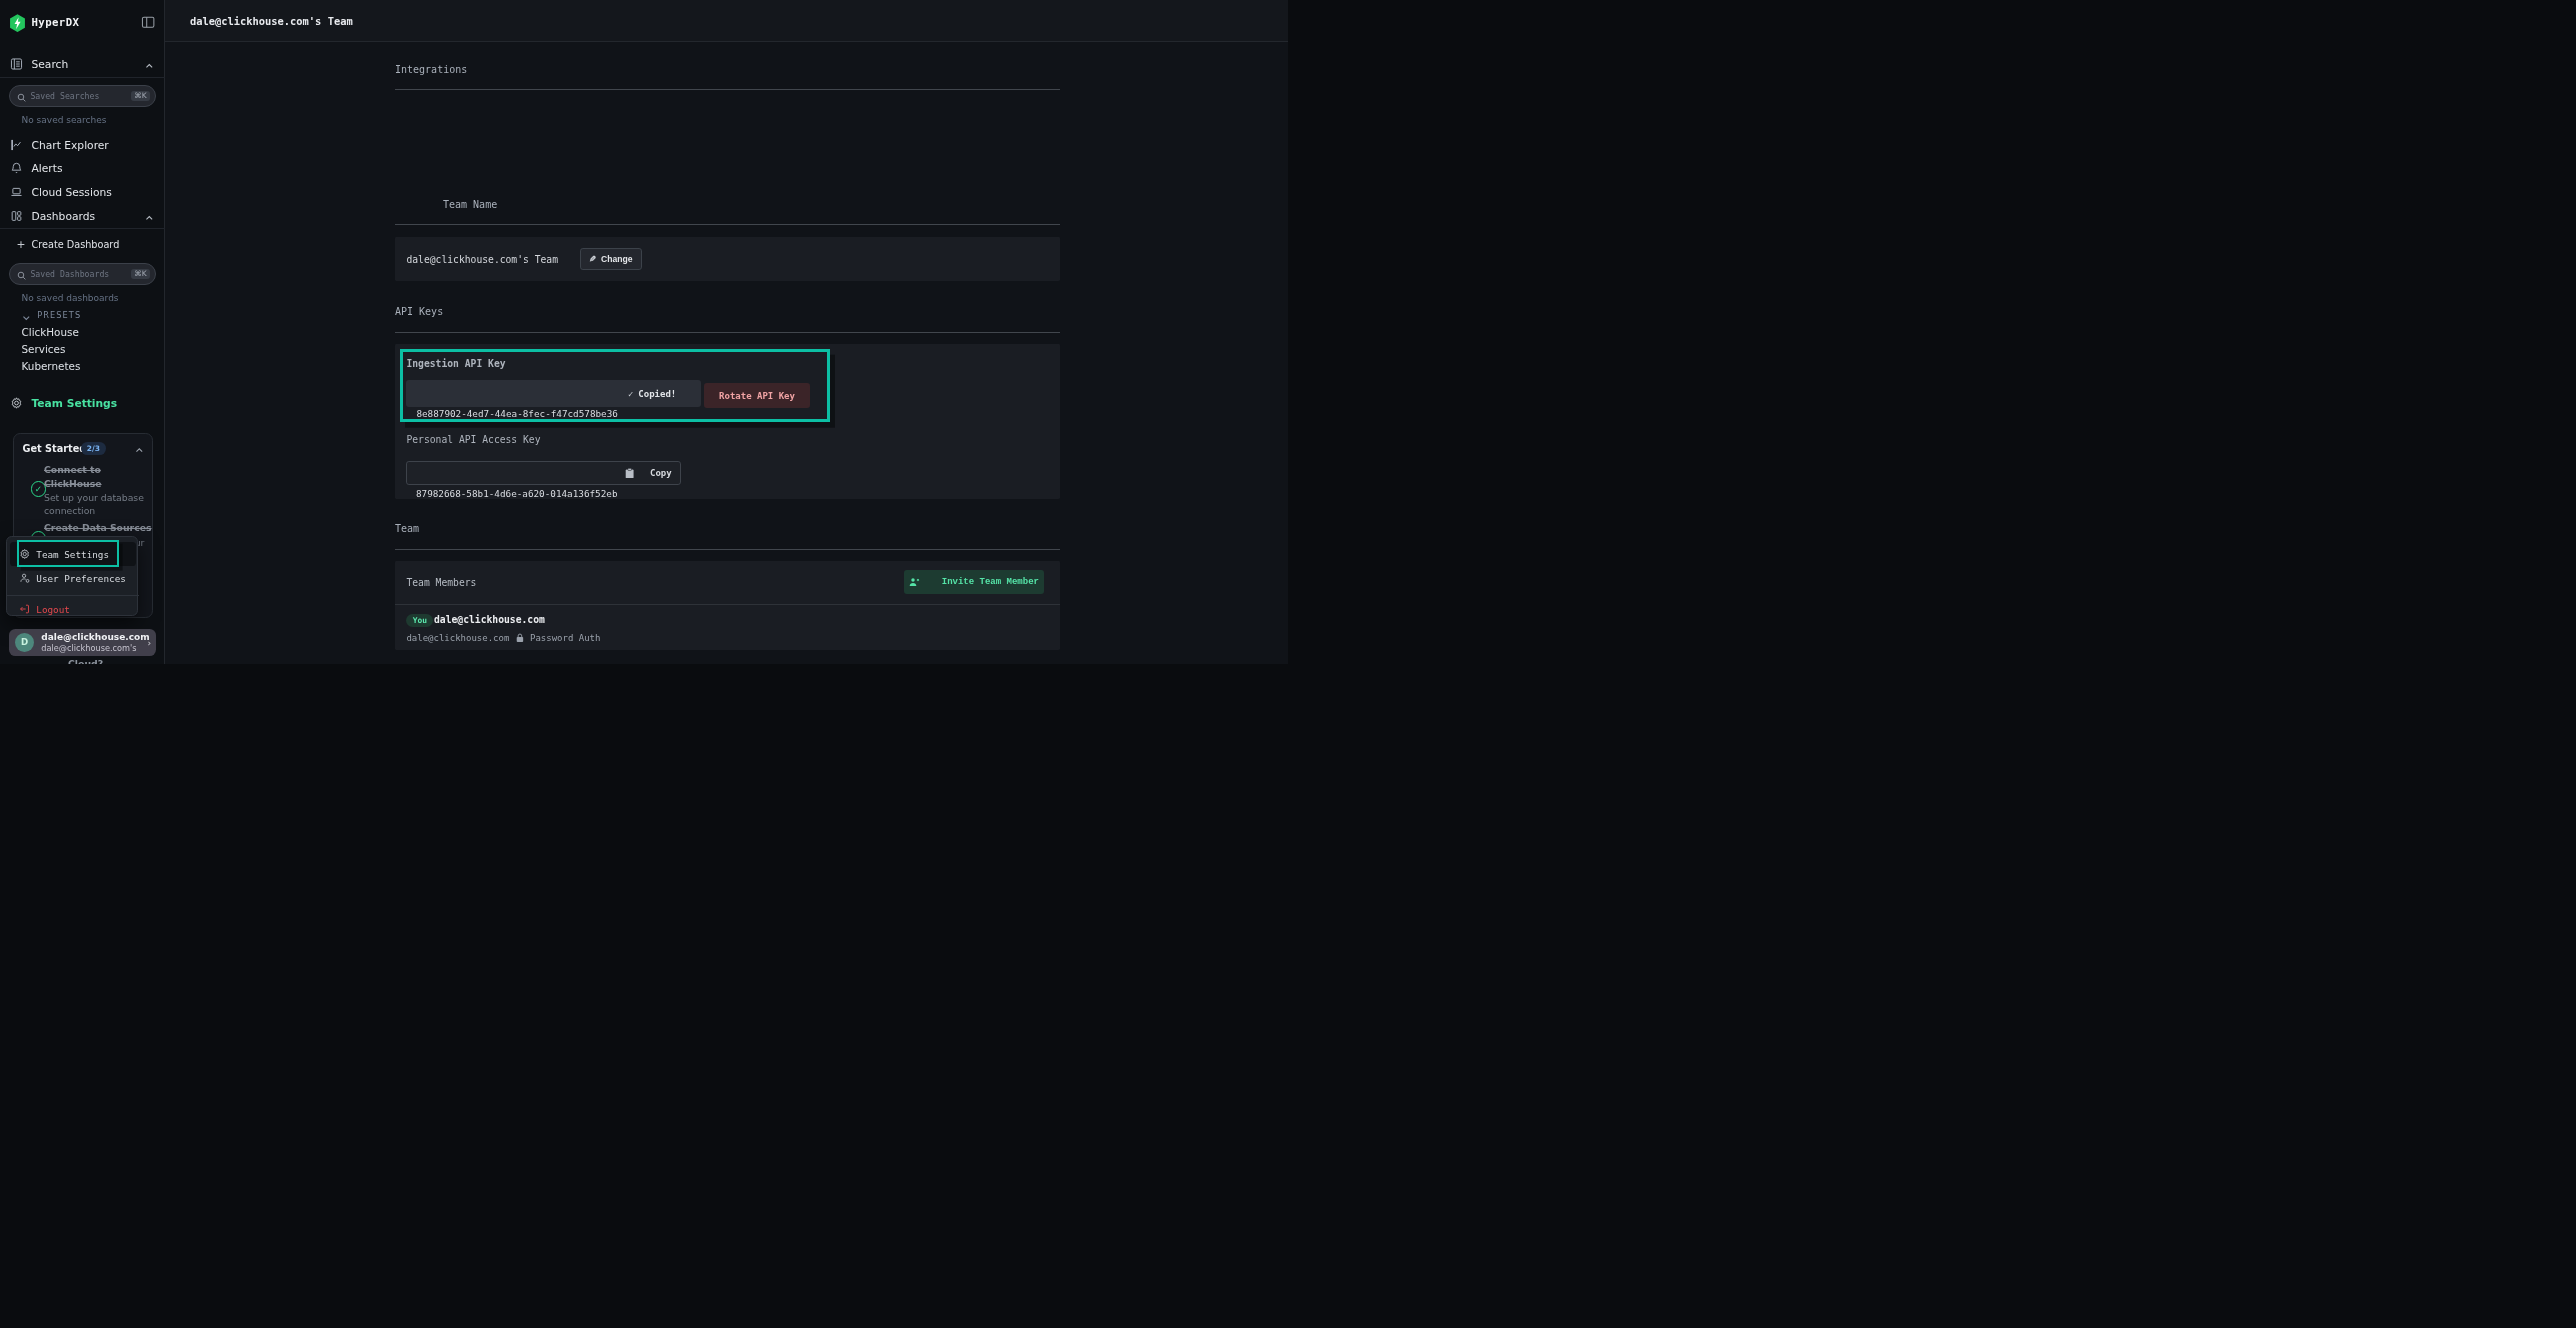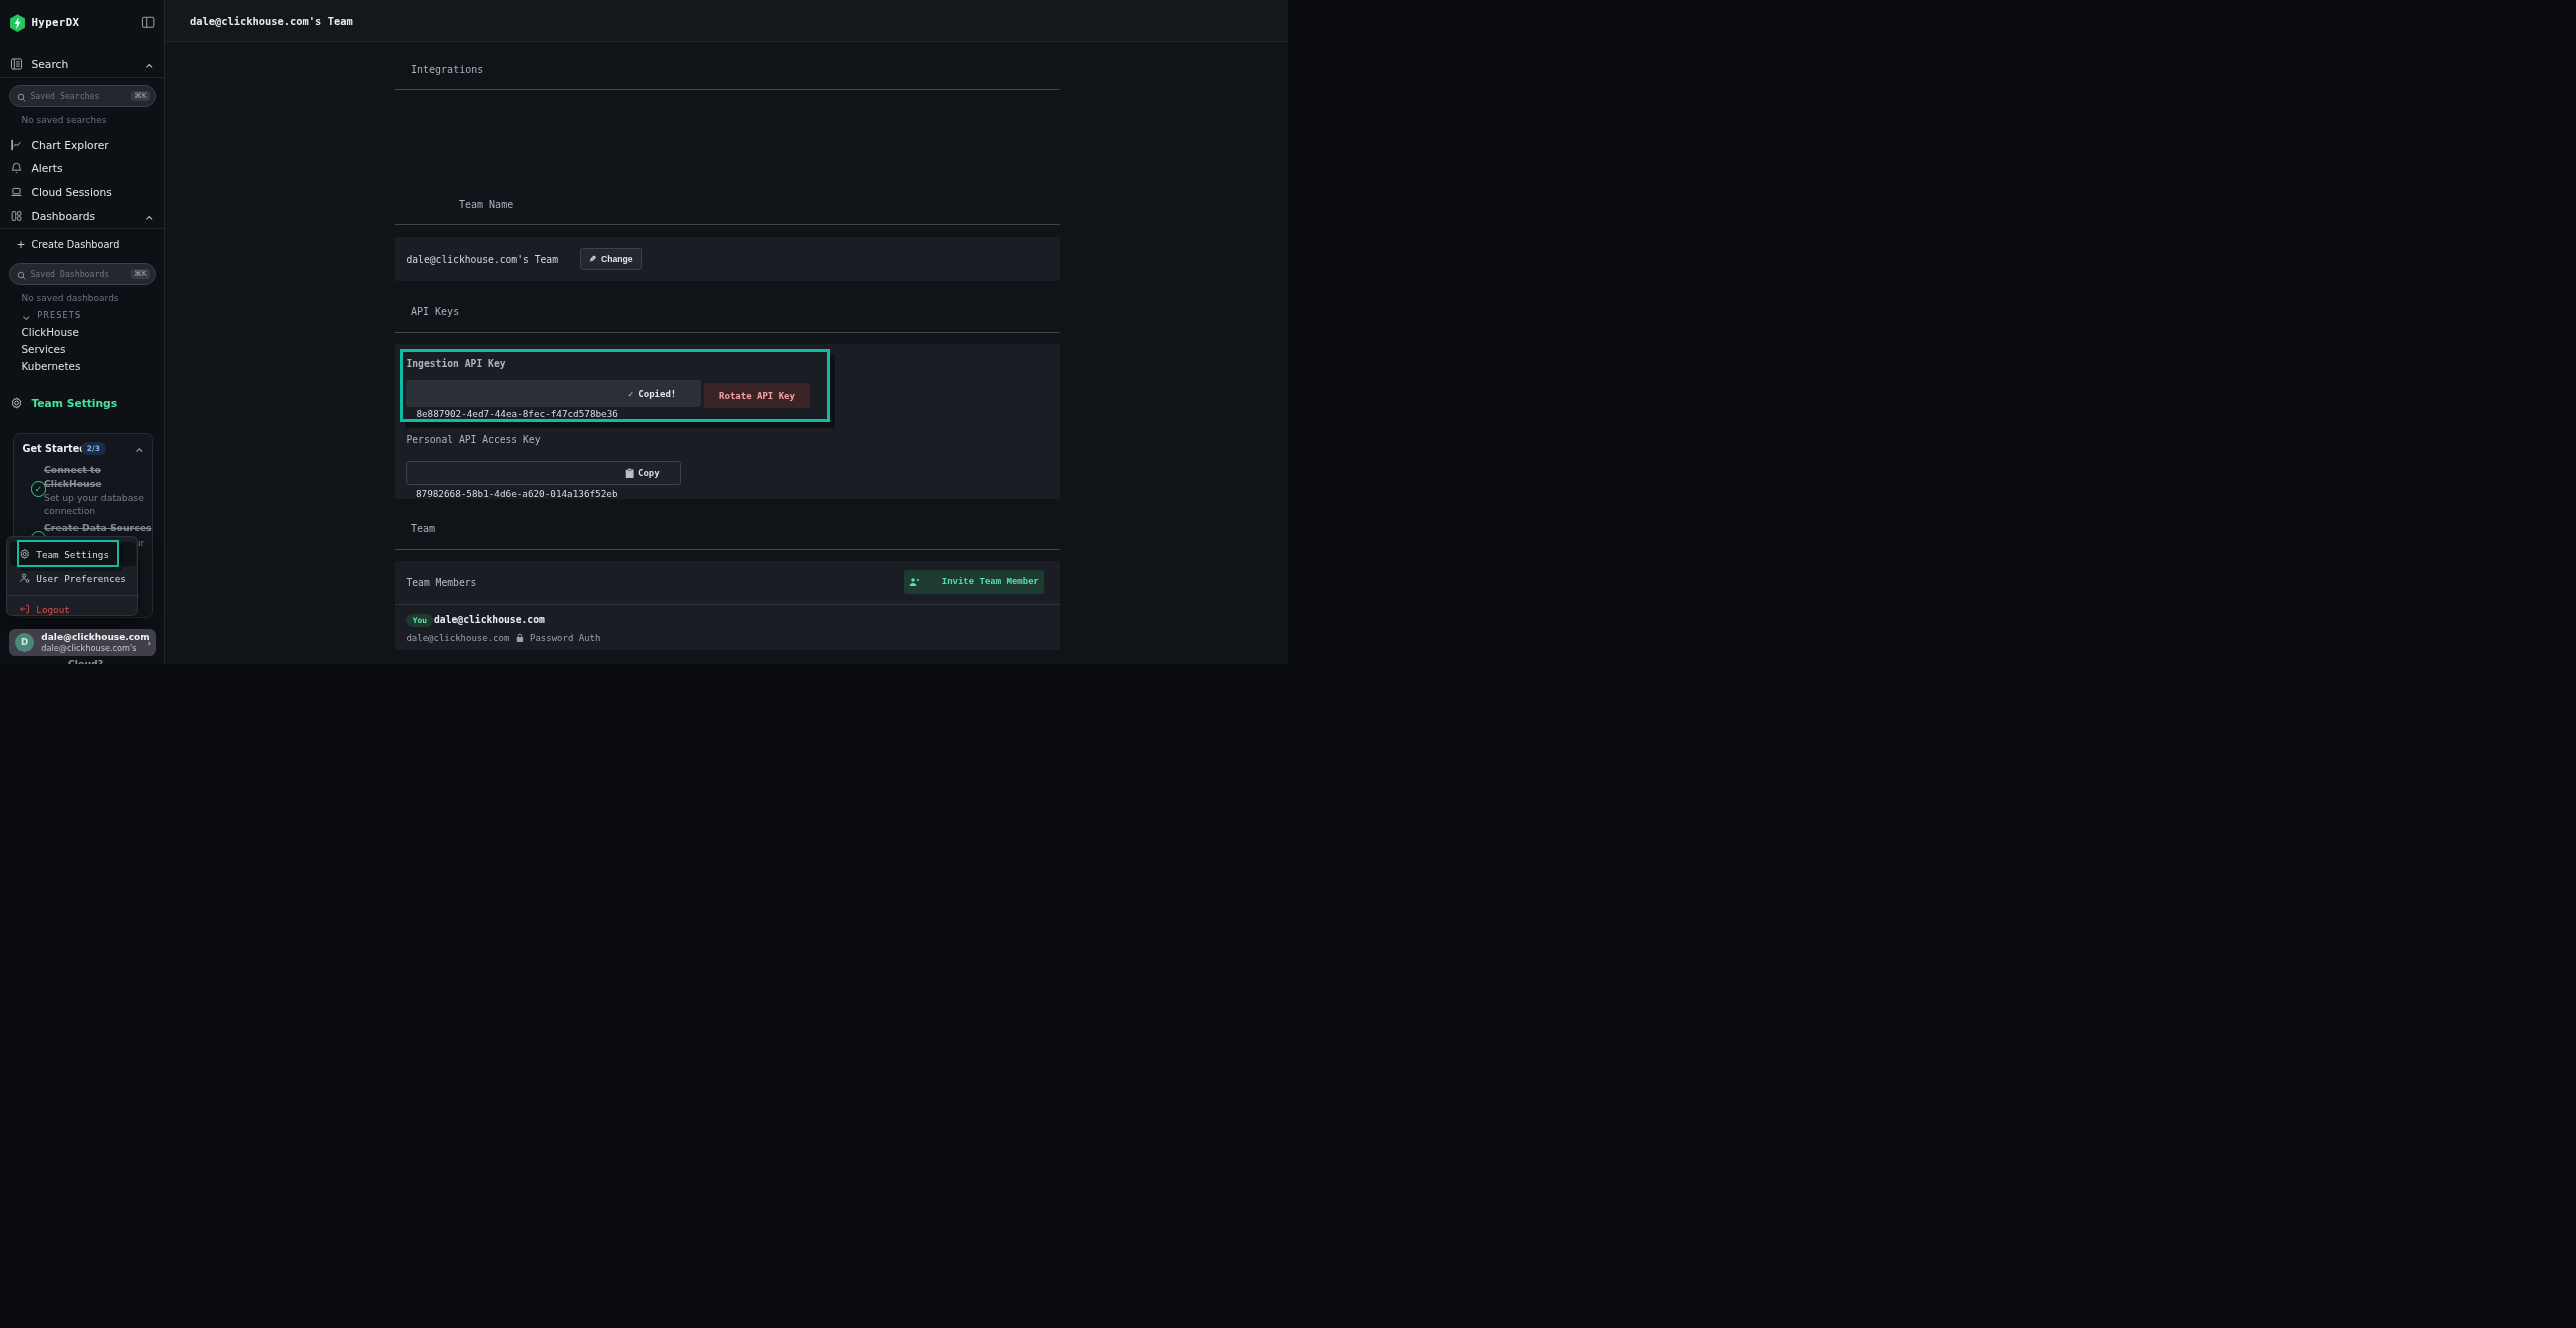--- a/index.html
+++ b/index.html
@@ -66,38 +66,38 @@
   .chip-name { position:absolute; left:32px; top:2.9px; font-size:9px; font-weight:bold; color:#f0f1f4; }
   .chip-sub { position:absolute; left:32px; top:14.3px; font-size:8.2px; color:#c6c4cf; }
   .chip-chev { position:absolute; right:5px; top:7.9px; font-size:9.3px; color:#d4d5da; }
   .clipped-text { position:absolute; left:68px; top:658px; font-size:9.3px; font-weight:bold; color:#8d949e; z-index:1; }
 
   
   .main-header { position:absolute; left:165px; top:0; width:1123px; height:42px; background:#14171c; border-bottom:0.7px solid #23272d; }
   .main-title { position:absolute; left:25px; top:15px; font-size:10.4px; font-weight:bold; color:#e8eaee; font-family:"DejaVu Sans Mono","Liberation Mono",monospace; }
   .content { position:absolute; left:165px; top:42px; width:1123px; height:622px; background:#101318; }
 
-  .sec-title { position:absolute; left:246px; width:501px; font-size:10px; color:#a9b0ba; font-family:"DejaVu Sans Mono","Liberation Mono",monospace; }
+  .sec-title { position:absolute; left:230px; width:501px; font-size:10px; color:#a9b0ba; font-family:"DejaVu Sans Mono","Liberation Mono",monospace; }
   .sec-rule { position:absolute; left:230px; width:665px; height:0.7px; background:#41464d; }
   .card { position:absolute; left:230px; width:665px; background:#1a1d23; border-radius:1.4px; }
   .card-label { position:absolute; left:11.4px; font-size:9.7px; color:#aeb4bd; font-family:"DejaVu Sans Mono","Liberation Mono",monospace; }
 
   .btn-outline { position:absolute; left:11.4px; width:642px; height:23px; border:0.7px solid #5d636c; border-radius:2.9px; background:transparent; color:#ced2d8; font-size:9px; font-weight:bold; font-family:"DejaVu Sans Mono","Liberation Mono",monospace; cursor:pointer; display:flex; align-items:center; justify-content:center; }
   .team-name-text { position:absolute; left:11.4px; top:16.5px; font-size:9.7px; color:#d5d8dd; font-family:"DejaVu Sans Mono","Liberation Mono",monospace; }
   .btn-change { position:absolute; left:185px; top:11.4px; width:62px; height:22px; background:#24272e; border:0.7px solid #3c424a; border-radius:2.9px; color:#e4e6e9; font-size:8.6px; font-weight:bold; cursor:pointer; display:flex; align-items:center; justify-content:center; gap:4.3px; }
   .btn-change .pencil { font-size:8.6px; color:#c9cdd3; transform:scaleX(-1); }
 
   .key-chip { position:absolute; display:flex; align-items:center; border-radius:2.9px; }
   .key-chip .key { font-size:9.3px; font-weight:normal; color:#dadde2; font-family:"DejaVu Sans Mono","Liberation Mono",monospace;margin-top:40px; }
   .chip-ingest { left:11.4px; top:36px; width:295px; height:27px; background:#2b2f37; padding:0 10px; gap:10px; }
   .copied { display:flex; align-items:center; gap:5px; color:#e2e5e9; font-size:9px; font-weight:bold; font-family:"DejaVu Sans Mono","Liberation Mono",monospace; }
   .copied .tick { color:#c9cdd3; font-weight:normal; }
   .btn-rotate { position:absolute; left:309px; top:39px; width:106px; height:25px; background:#3b2428; border:none; border-radius:2.9px; color:#f0a3a4; font-size:9px; font-weight:bold; font-family:"DejaVu Sans Mono","Liberation Mono",monospace; cursor:pointer; }
   .chip-personal { left:11.4px; top:117px; width:275px; height:24px; background:#1e2127; border:0.7px solid #3e434b; padding:0 8.6px; gap:7.2px; cursor:pointer; }
-  .copy-wrap { display:flex; align-items:flex-start; gap:4px; color:#d7dadf; font-size:9px; font-weight:bold; font-family:"DejaVu Sans Mono","Liberation Mono",monospace; }
+  .copy-wrap { display:flex; align-items:flex-start; gap:16px; color:#d7dadf; font-size:9px; font-weight:bold; font-family:"DejaVu Sans Mono","Liberation Mono",monospace; }
   .clip-icon { width:9.3px; height:10.7px; color:#b9bec6; }
 
   .btn-invite { position:absolute; left:509px; top:9.3px; width:140px; height:24px; background:#1d3b31; border:none; border-radius:2.9px; color:#55e3a7; font-size:9px; font-weight:bold; font-family:"DejaVu San s Mono","Liberation Mono",monospace; cursor:pointer; display:flex; align-items:center; justify-content:center; gap:22px; }
   .btn-invite svg { width:10.7px; height:10.7px; }
   .card-rule { position:absolute; left:0; top:43px; width:665px; height:0.7px; background:#2e3238; }
   .you-pill { position:absolute; left:11.4px; top:53px; background:#1e3a30; color:#5ce8ae; font-size:7.9px; font-weight:bold; font-family:"DejaVu Sans Mono","Liberation Mono",monospace; border-radius:7.2px; padding:2.1px 6.4px; }
   .member-name { position:absolute; left:39px; top:53px; font-size:9.7px; font-weight:bold; color:#eceef1; font-family:"DejaVu Sans Mono","Liberation Mono",monospace; }
   .member-meta { position:absolute; left:11.4px; top:72px; display:flex; align-items:center; gap:6.4px; font-size:9px; color:#9aa1ab; font-family:"DejaVu Sans Mono","Liberation Mono",monospace; }
   .lock-icon { width:7.9px; height:9.3px; color:#9aa1ab; }
 </style>

